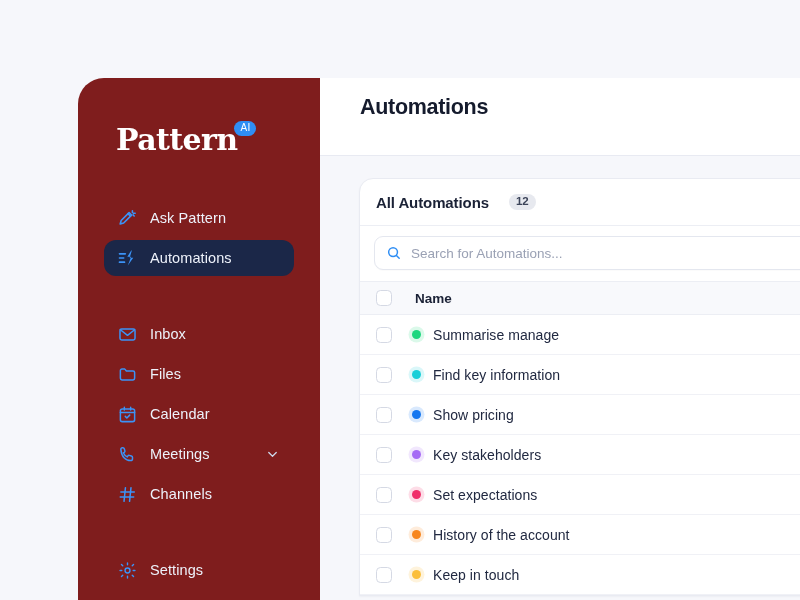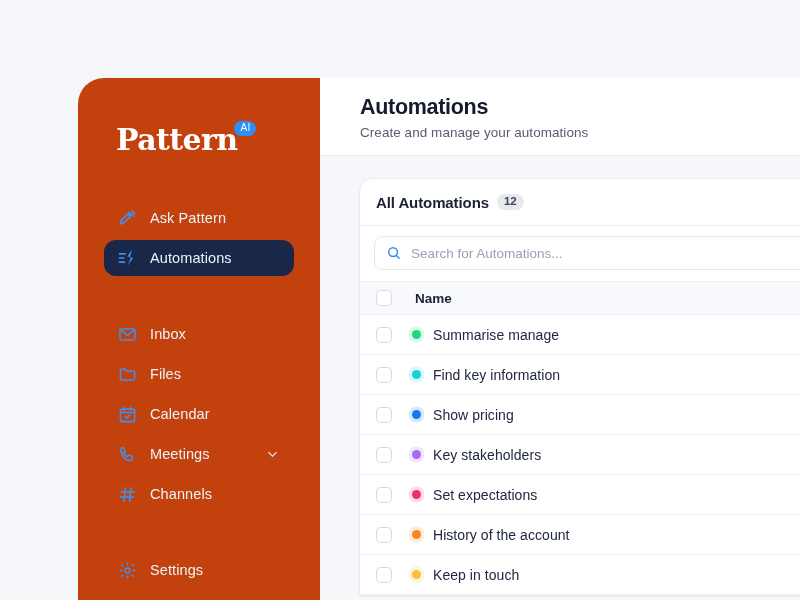--- a/index.html
+++ b/index.html
@@ -22,21 +22,21 @@
     height: 600px;
   }
 
   
   .sidebar {
     position: absolute;
     left: 78px;
     top: 78px;
     width: 242px;
     height: 522px;
-    background: #c2410c;
+    background: #7f1d1d;
     border-top-left-radius: 26px;
     overflow: hidden;
   }
 
   .logo-wrap {
     position: absolute;
     left: 38px;
     top: 47px;
     display: flex;
     align-items: flex-start;
@@ -159,21 +159,21 @@
   .card-tabs {
     display: flex;
     align-items: center;
     height: 47px;
     padding: 0 16px;
     border-bottom: 1px solid #eceef4;
   }
   .tab {
     display: flex;
     align-items: center;
-    gap: 8px;
+    gap: 20px;
     cursor: pointer;
   }
   .tab-label {
     font-size: 15px;
     font-weight: 700;
     color: #1b2236;
     letter-spacing: -0.1px;
   }
   .tab-count {
     background: #e7e9ef;
@@ -387,21 +387,20 @@
         <span class="nav-label">Settings</span>
       </div>
 
     </nav>
   </aside>
 
   <section class="main">
 
     <div class="main-header">
       <div class="page-title">Automations</div>
-      <div class="page-sub">Create and manage your automations</div>
     </div>
 
     <div class="card">
 
       <div class="card-tabs">
         <div class="tab">
           <span class="tab-label">All Automations</span>
           <span class="tab-count">12</span>
         </div>
       </div>

